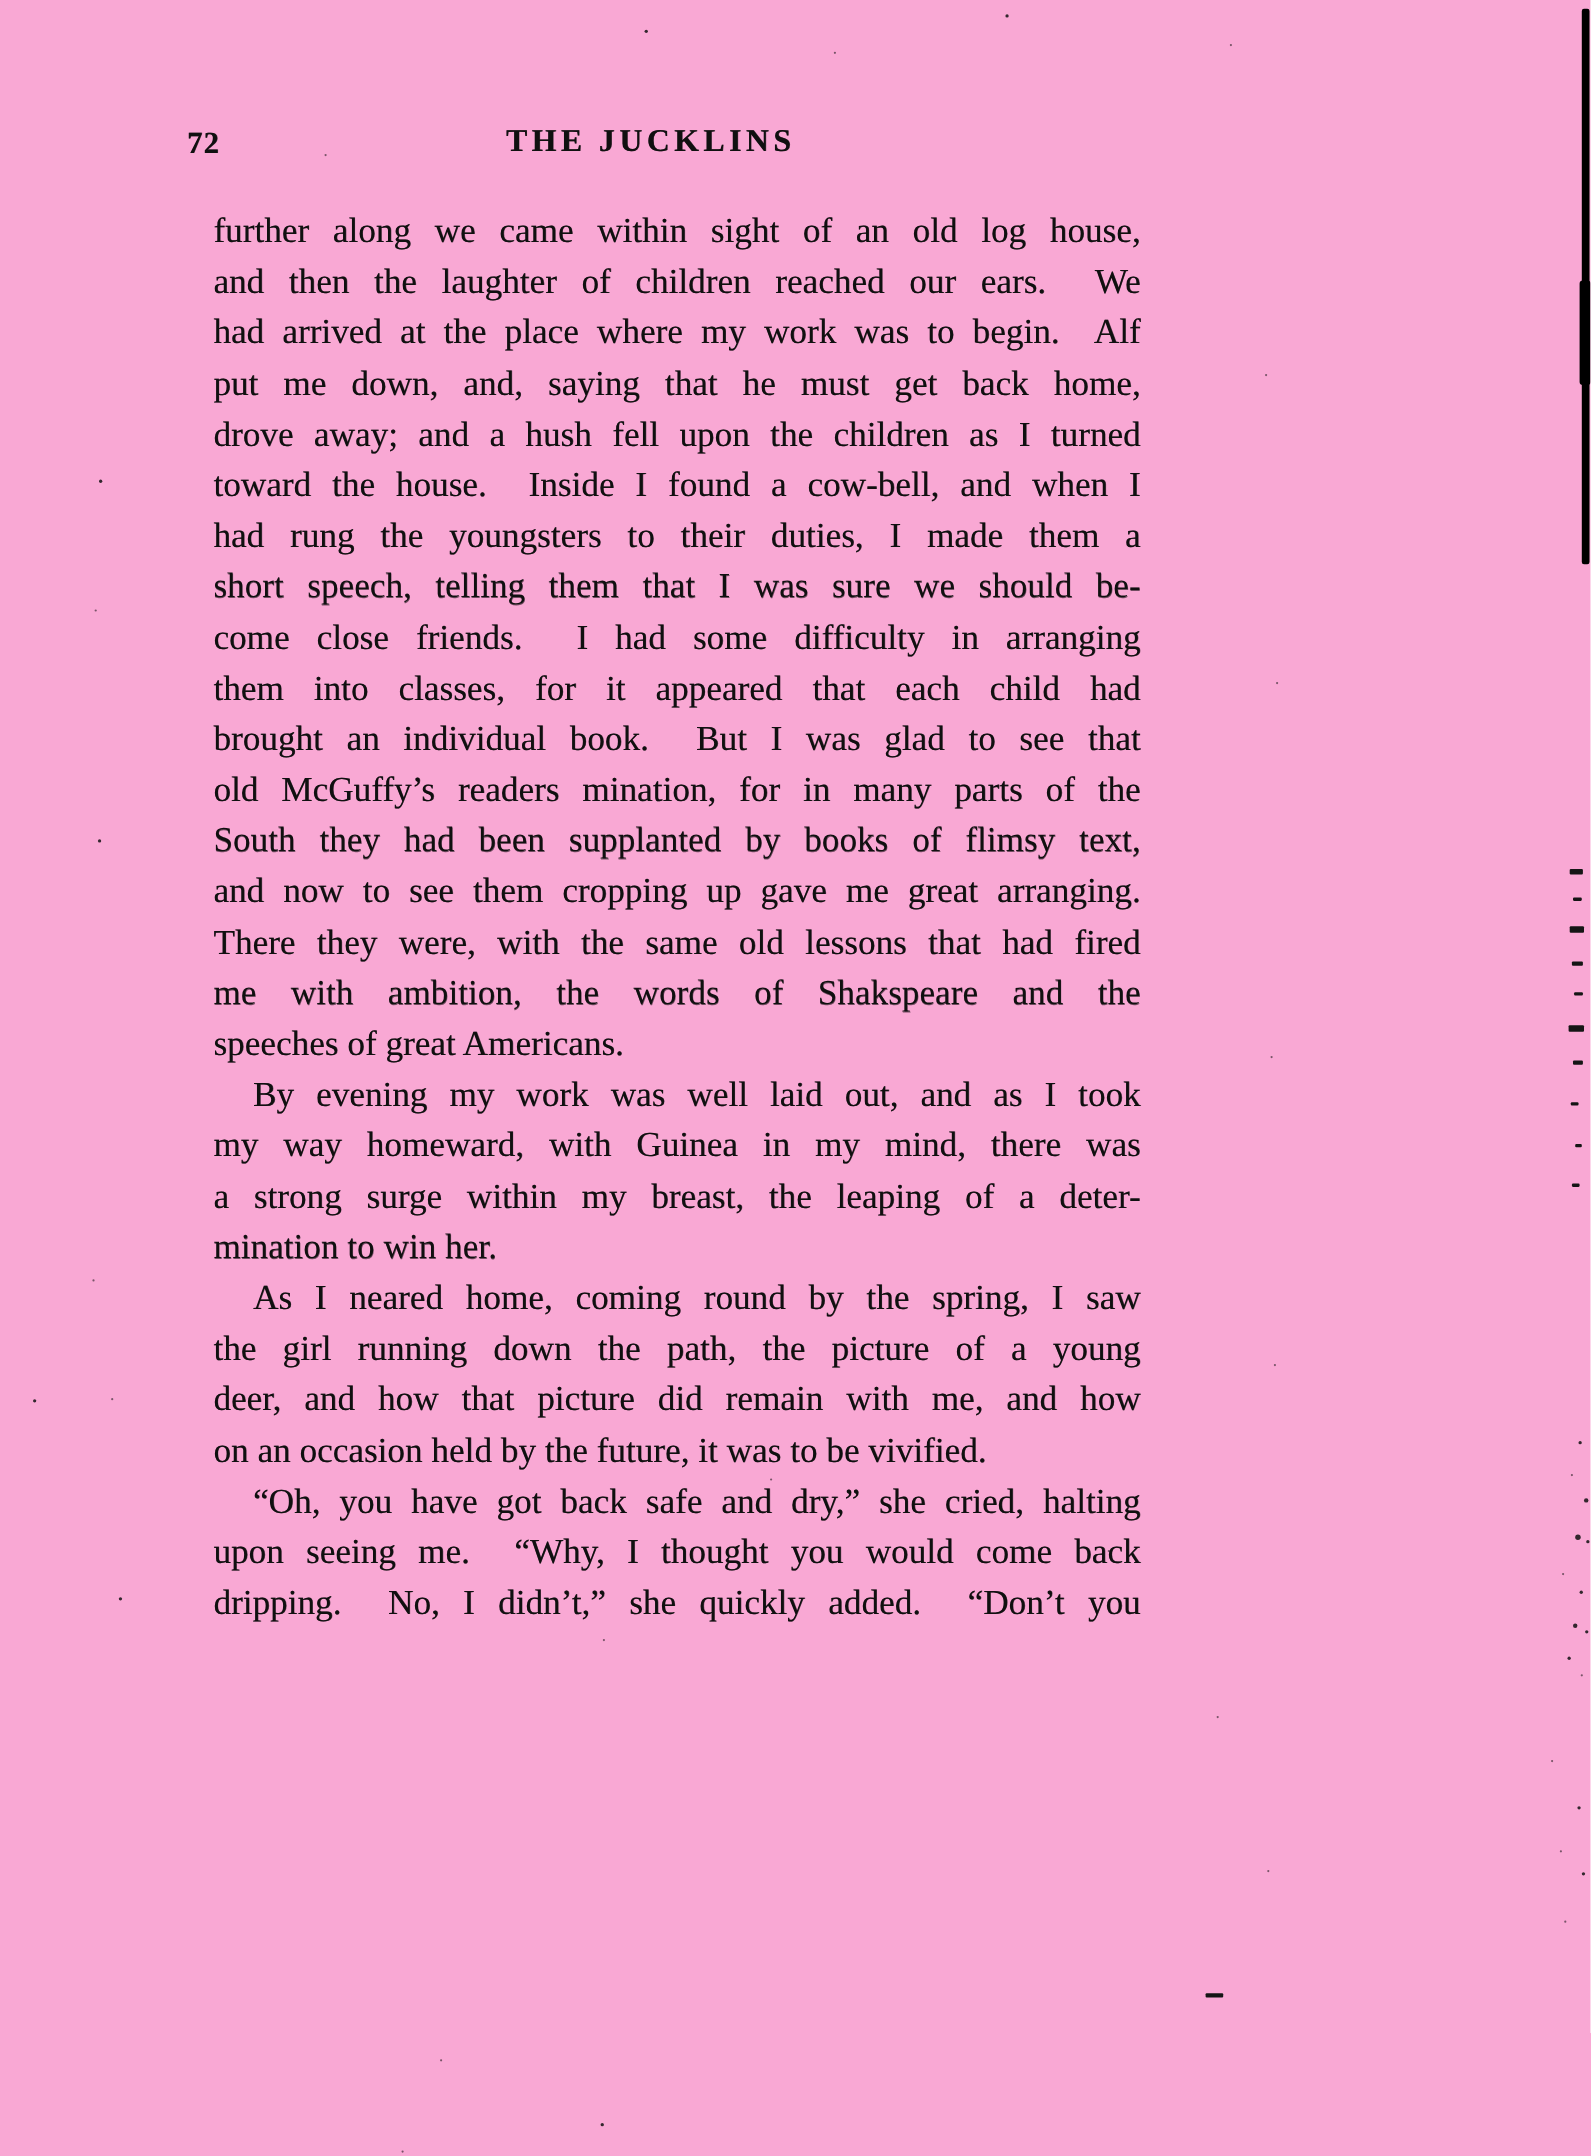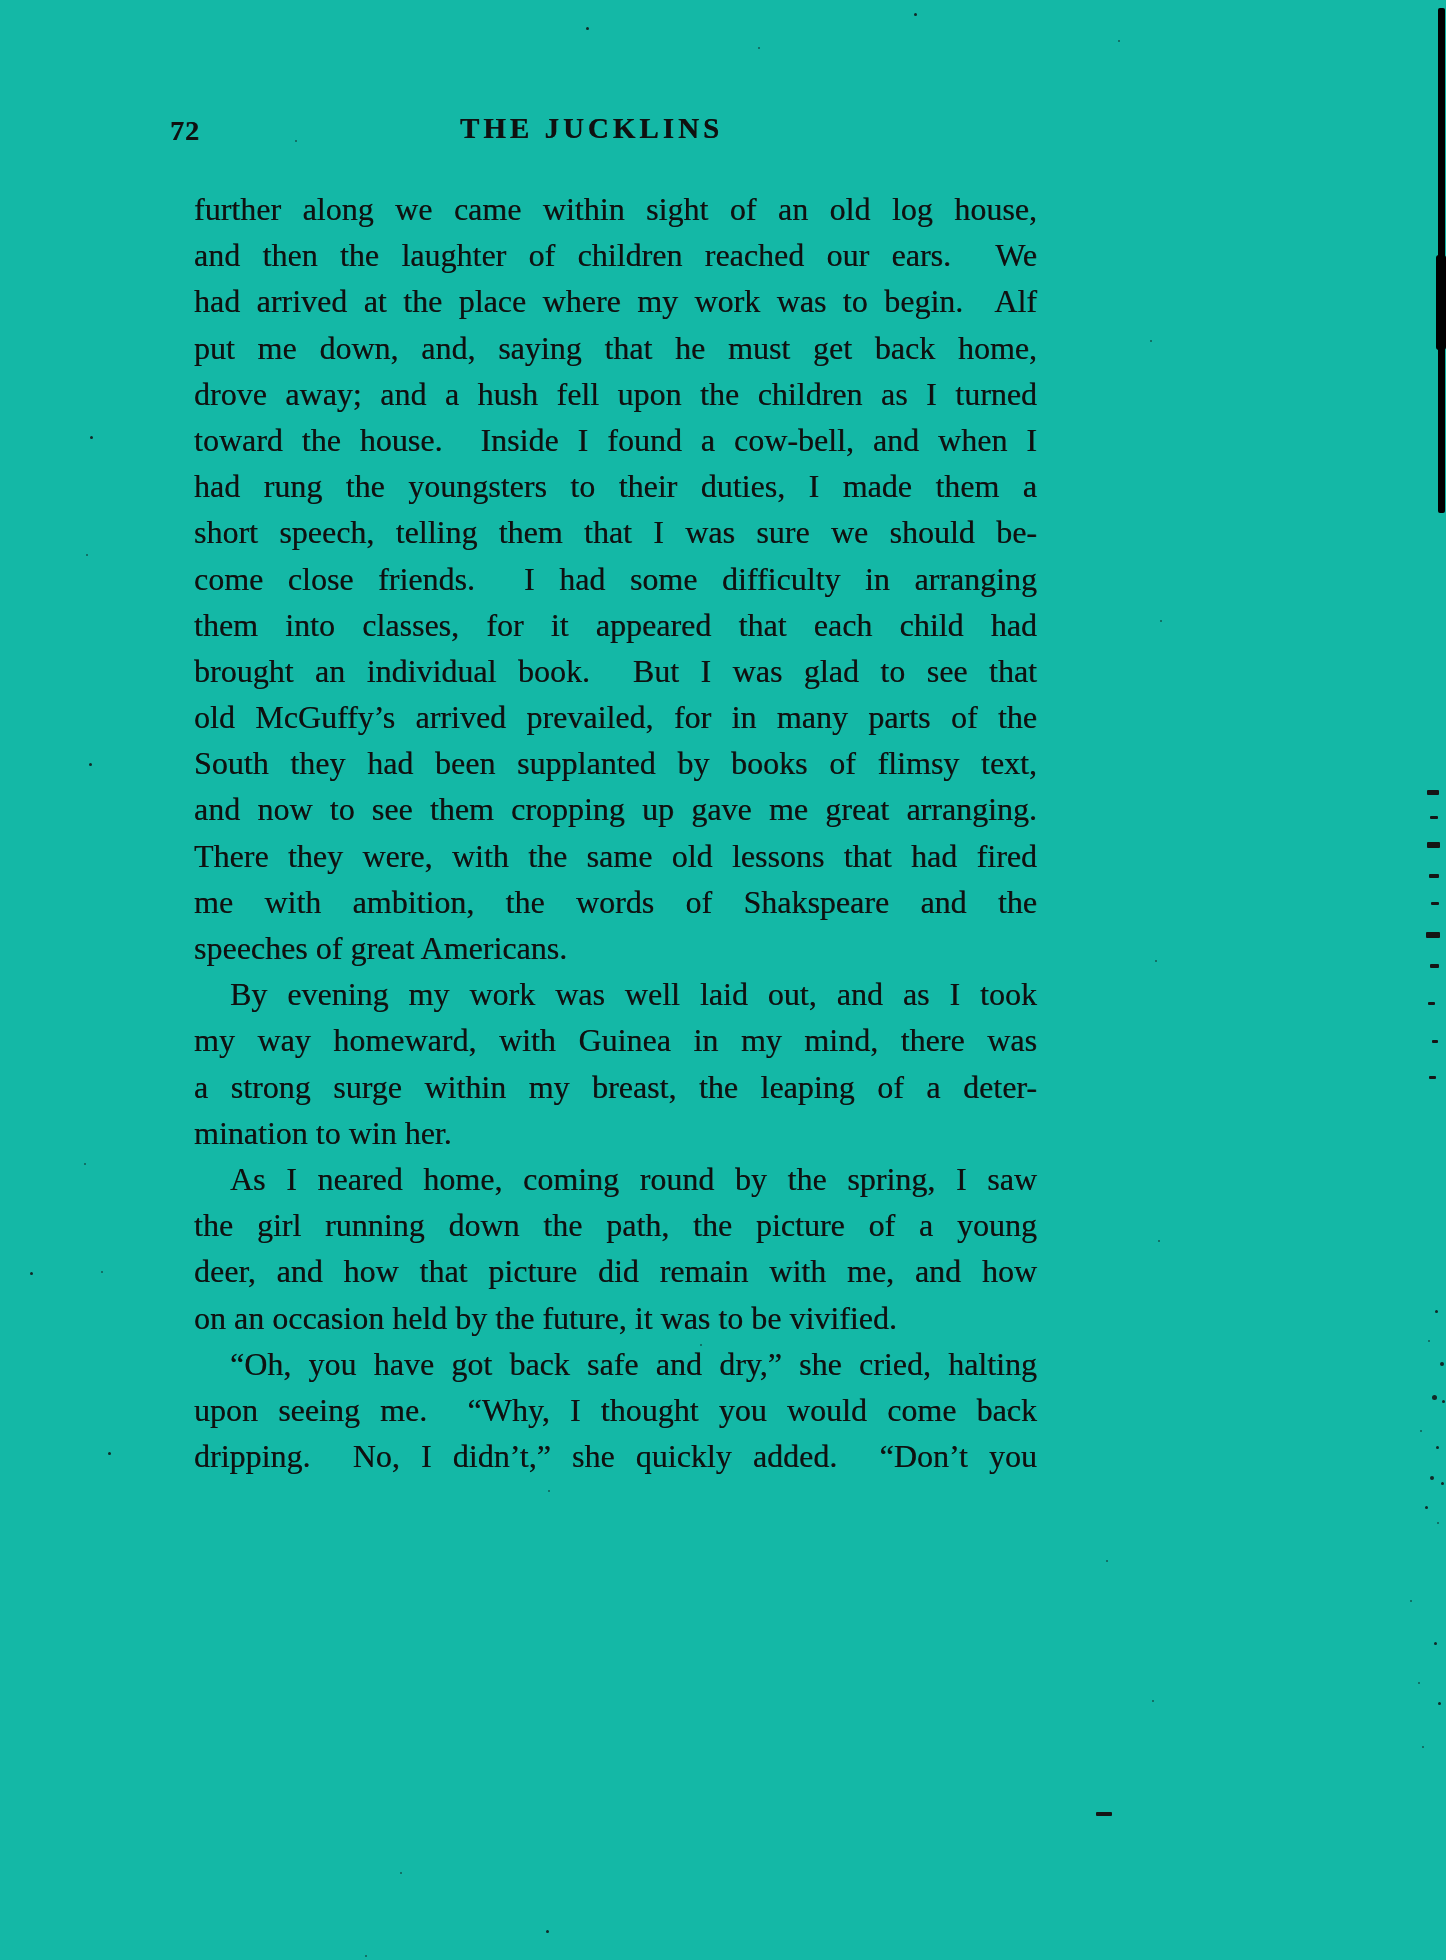--- a/index.html
+++ b/index.html
@@ -4,21 +4,21 @@
 <style>
   html, body {
     margin: 0;
     padding: 0;
     background: #ffffff;
   }
   .page {
     position: relative;
     width: 1446px;
     height: 1960px;
-    background: #14b8a6;
+    background: #f9a8d4;
     overflow: hidden;
     font-family: "Liberation Serif", "DejaVu Serif", serif;
     color: #101010;
   }
   
   .header {
     position: absolute;
     top: 112px;
     left: 170px;
     width: 843px;
@@ -113,21 +113,21 @@
       <div class="line">and then the laughter of children reached our ears.  We</div>
       <div class="line">had arrived at the place where my work was to begin.  Alf</div>
       <div class="line">put me down, and, saying that he must get back home,</div>
       <div class="line">drove away; and a hush fell upon the children as I turned</div>
       <div class="line">toward the house.  Inside I found a cow-bell, and when I</div>
       <div class="line">had rung the youngsters to their duties, I made them a</div>
       <div class="line">short speech, telling them that I was sure we should be-</div>
       <div class="line">come close friends.  I had some difficulty in arranging</div>
       <div class="line">them into classes, for it appeared that each child had</div>
       <div class="line">brought an individual book.  But I was glad to see that</div>
-      <div class="line">old McGuffy’s arrived prevailed, for in many parts of the</div>
+      <div class="line">old McGuffy’s readers mination, for in many parts of the</div>
       <div class="line">South they had been supplanted by books of flimsy text,</div>
       <div class="line">and now to see them cropping up gave me great arranging.</div>
       <div class="line">There they were, with the same old lessons that had fired</div>
       <div class="line">me with ambition, the words of Shakspeare and the</div>
       <div class="line nojust">speeches of great Americans.</div>
       <div class="line indent">By evening my work was well laid out, and as I took</div>
       <div class="line">my way homeward, with Guinea in my mind, there was</div>
       <div class="line">a strong surge within my breast, the leaping of a deter-</div>
       <div class="line nojust">mination to win her.</div>
       <div class="line indent">As I neared home, coming round by the spring, I saw</div>

